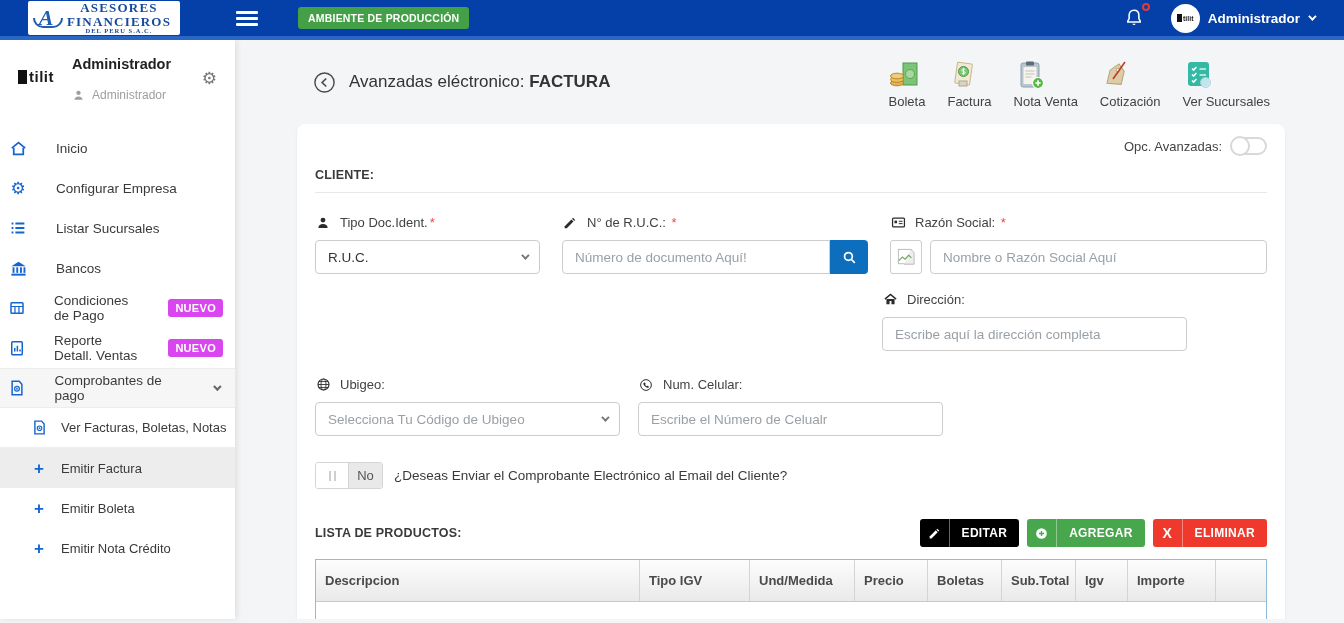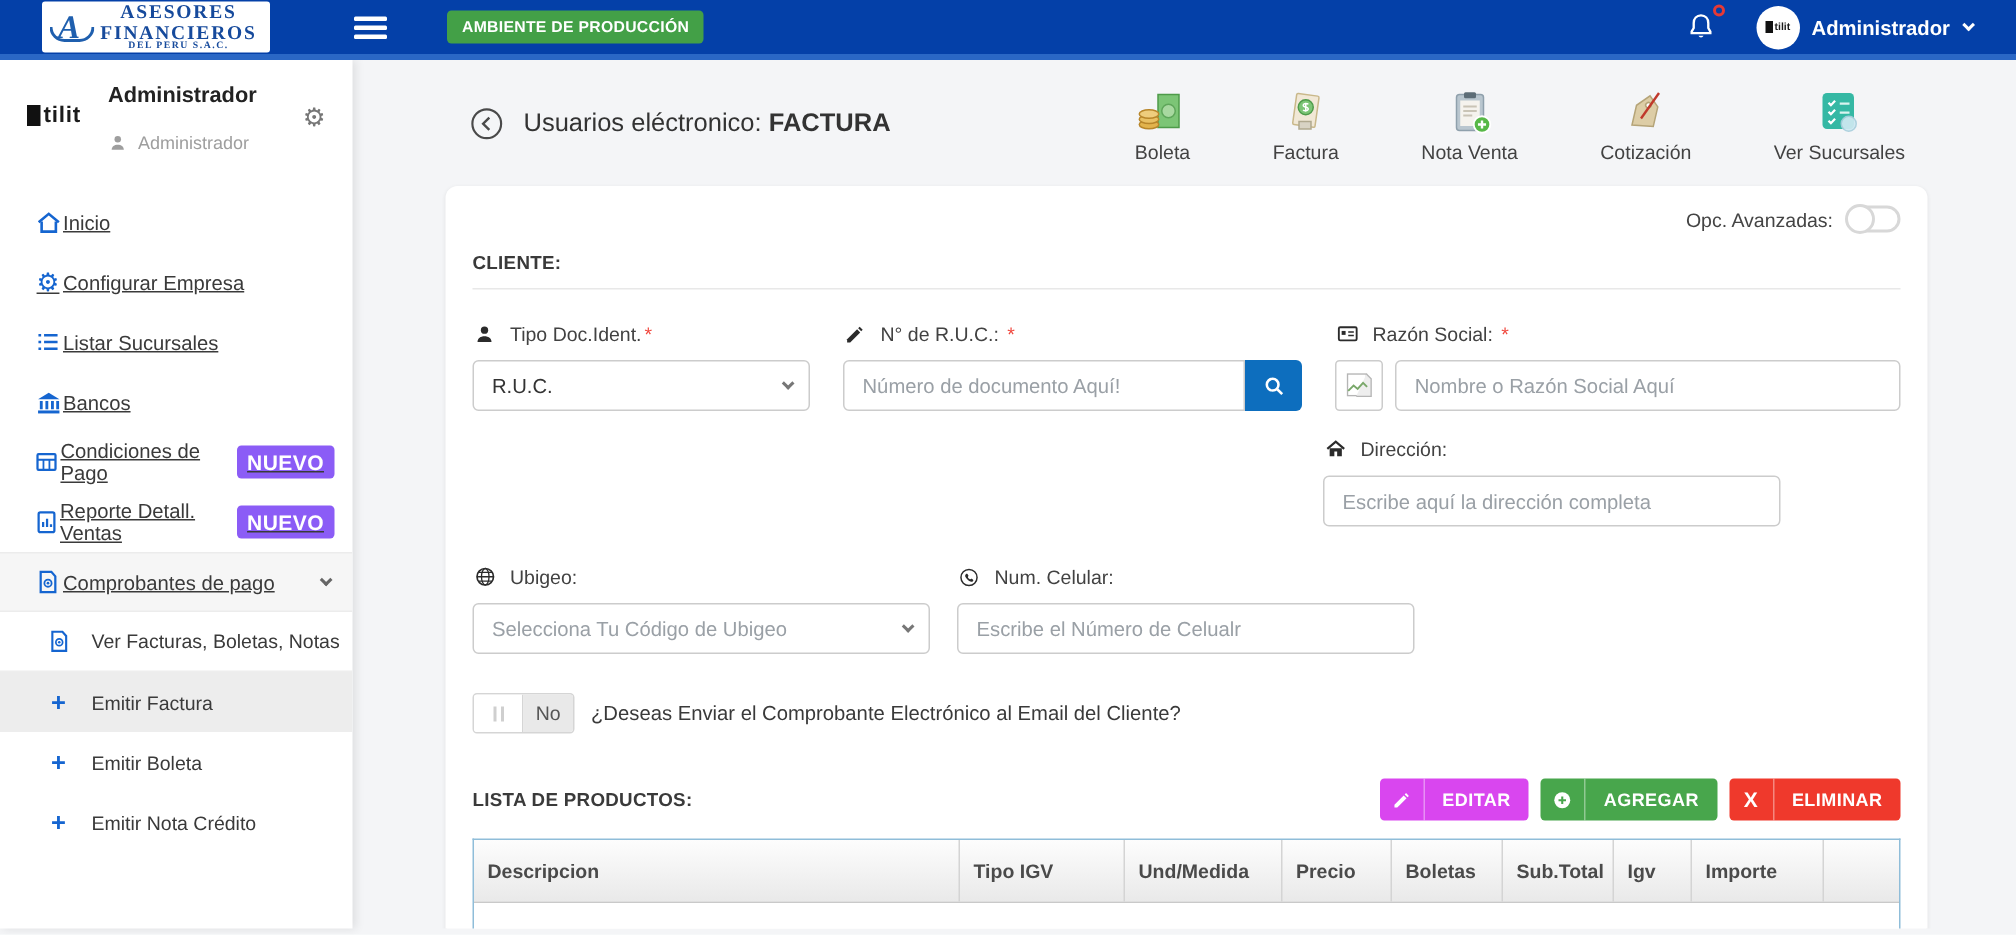--- a/index.html
+++ b/index.html
@@ -45,43 +45,43 @@
              overflow:hidden; flex-shrink:0; }
   .profile { height:88px; position:relative; }
   .brand { position:absolute; left:18px; top:28px; font-size:15px; font-weight:bold; color:#1b1b1b;
            letter-spacing:.5px; display:flex; align-items:center; }
   .brand .bb { display:inline-block; width:9px; height:14px; background:#111; margin-right:2px; }
   .profile-name { position:absolute; left:72px; top:16px; font-size:14.5px; color:#222; font-weight:bold; }
   .profile-gear { position:absolute; right:18px; top:30px; font-size:17px; color:#777; cursor:pointer;
                   line-height:1; }
   .profile-role { position:absolute; left:72px; top:48px; display:flex; align-items:center; gap:7px;
                   color:#9e9e9e; font-size:12px; }
-  .menu-item { height:40px; display:flex; align-items:center; padding-left:22px; gap:0;
-               font-size:13.5px; color:#3a3a3a; cursor:pointer;text-decoration:underline; }
+  .menu-item { height:40px; display:flex; align-items:center; padding-left:8px; gap:28px;
+               font-size:13.5px; color:#3a3a3a; cursor:pointer; }
   .menu-item .mi { width:20px; display:flex; justify-content:center; align-items:center; color:#1565d0; }
   .menu-item.group { background:#f6f6f6; border-top:1px solid #ececec; border-bottom:1px solid #ececec; }
   .menu-item.group .chev { margin-left:auto; margin-right:16px; color:#666; }
-  .badge-new { margin-left:auto; margin-right:12px; background:#8b5cf6; color:#fff; font-size:14px;
+  .badge-new { margin-left:auto; margin-right:12px; background:#d946ef; color:#fff; font-size:11px;
                font-weight:bold; padding:3px 7px; border-radius:3px; letter-spacing:.3px; }
   .sub-item { height:40px; display:flex; align-items:center; padding-left:30px; gap:13px;
               font-size:13px; color:#3a3a3a; cursor:pointer; }
   .sub-item .mi { width:18px; display:flex; justify-content:center; color:#1565d0; }
   .sub-item.first { border-bottom:1px solid #eee; }
   .sub-item.active { background:#ededed; }
   .plus-glyph { color:#1565d0; font-size:17px; font-weight:bold; line-height:1; }
   .gear-glyph { color:#1565d0; font-size:17px; line-height:1; }
 
   
   .main { flex:1; position:relative; overflow:hidden; }
   .page-header { height:84px; display:flex; align-items:center; padding:0 74px 0 78px; }
   .back-btn { width:23px; height:23px; cursor:pointer; flex-shrink:0; }
   .page-title { margin-left:13px; font-size:17px; color:#333; }
   .page-title b { font-weight:bold; }
   .doc-actions { margin-left:auto; display:flex; gap:22px; }
-  .doc-action { display:flex; flex-direction:column; align-items:center; cursor:pointer;margin-left:33px; }
+  .doc-action { display:flex; flex-direction:column; align-items:flex-start; cursor:pointer; }
   .doc-action .dico { height:36px; display:flex; align-items:flex-end; }
   .doc-action .dlabel { margin-top:3px; font-size:13px; color:#424242; }
 
   
   .card { margin:0 59px 0 62px; background:#fff; border-radius:8px 8px 0 0; height:760px;
           padding:10px 18px 0; box-shadow:0 1px 3px rgba(0,0,0,.07); }
   .adv-row { display:flex; justify-content:flex-end; align-items:center; gap:9px; height:24px;
              font-size:13px; color:#444; }
   .sw { width:36px; height:18px; border:2px solid #d8d8d8; border-radius:11px; position:relative;
         background:#fff; cursor:pointer; }
@@ -124,21 +124,21 @@
 
   
   .prod-row { margin-top:30px; display:flex; align-items:center; }
   .btn-group { margin-left:auto; display:flex; gap:8px; }
   .abtn { height:28px; display:flex; align-items:center; color:#fff; font-weight:bold; font-size:12px;
           border-radius:3px; border:none; cursor:pointer; padding:0; overflow:hidden;
           font-family:"Liberation Sans",sans-serif; }
   .abtn .bico { width:30px; height:28px; display:flex; align-items:center; justify-content:center;
           border-right:1px solid rgba(255,255,255,.4); }
   .abtn .blabel { padding:0 12px; letter-spacing:.3px; }
-  .abtn.blue { background:#d946ef;text-align:center; }
+  .abtn.blue { background:#000000;text-align:center; }
   .abtn.green { background:#48a64c; }
   .abtn.red { background:#ef392c; }
   .x-glyph { font-size:14px; font-weight:bold; color:#fff; line-height:1; }
 
   .ptable { margin-top:12px; border:1px solid #8fbdd9; border-bottom:none; }
   .phead { display:grid; grid-template-columns:1fr 110px 105px 73px 74px 74px 52px 88px 50px;
            background:linear-gradient(#fdfdfd,#e9e9e9); border-bottom:1px solid #c9c9c9; height:42px; }
   .phead .cell { display:flex; align-items:center; padding:0 9px; font-size:13px; color:#4a4a4a;
            font-weight:bold; border-right:1px solid #d4d4d4; overflow:hidden; white-space:nowrap; }
   .phead .cell:last-child { border-right:none; }
@@ -300,21 +300,21 @@
 
   <div class="main">
     <div class="page-header">
       <span class="back-btn">
         <svg width="23" height="23" viewBox="0 0 24 24">
             <circle cx="12" cy="12" r="10" fill="none" stroke="#4a4a4a" stroke-width="1.5"></circle>
             <path d="M13.8 7.8 9.5 12l4.3 4.2" fill="none" stroke="#4a4a4a" stroke-width="1.7"></path>
           </svg>
       </span>
       <span class="page-title">
-        <span>Usuarios eléctronico:</span> <b>FACTURA</b>
+        <span>Avanzadas eléctronico:</span> <b>FACTURA</b>
       </span>
       <div class="doc-actions">
         <div class="doc-action">
           <span class="dico">
               <svg width="34" height="32" viewBox="0 0 34 32">
                 <rect x="14" y="4" width="14" height="22" fill="#7cc576" stroke="#4e9b4a"></rect>
                 <circle cx="21" cy="15" r="4.5" fill="#a8d8a0" stroke="#5ea65a"></circle>
                 <ellipse cx="8" cy="24" rx="6.5" ry="2.8" fill="#e2b34c" stroke="#b8862a"></ellipse>
                 <ellipse cx="8" cy="20.5" rx="6.5" ry="2.8" fill="#e8c063" stroke="#b8862a"></ellipse>
                 <ellipse cx="8" cy="17" rx="6.5" ry="2.8" fill="#eecd7d" stroke="#b8862a"></ellipse>

